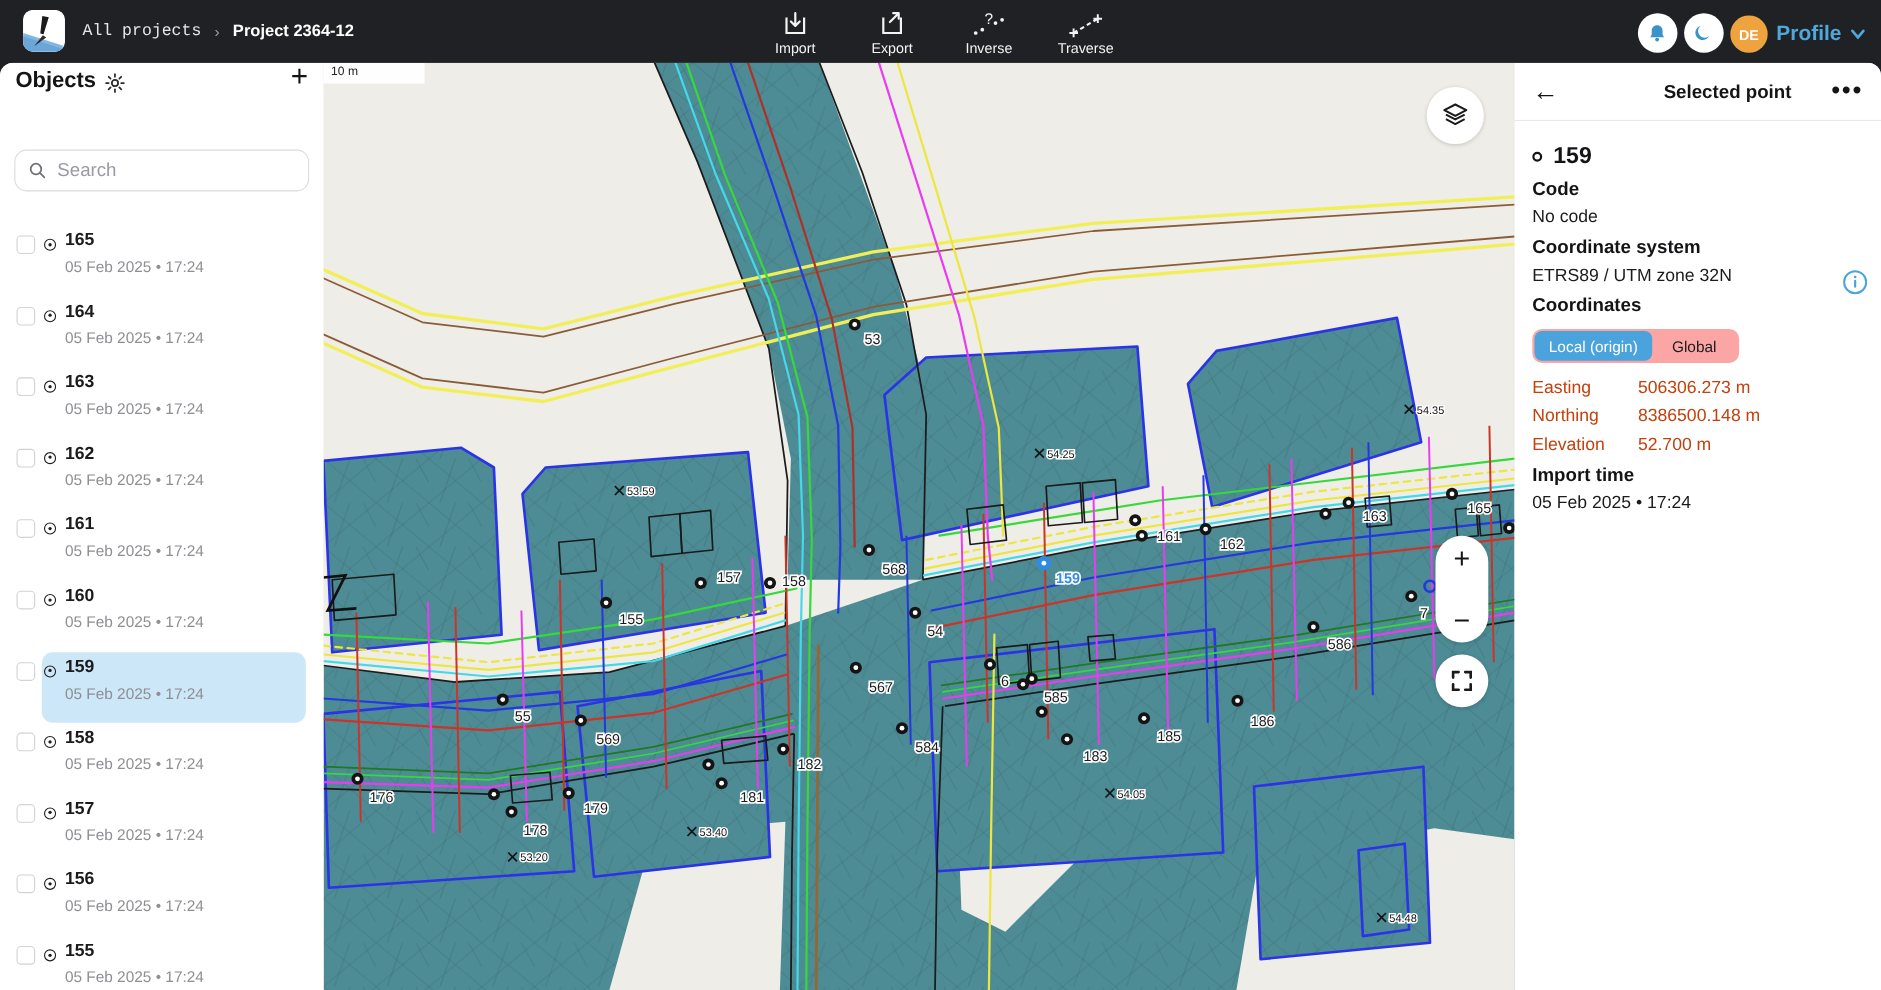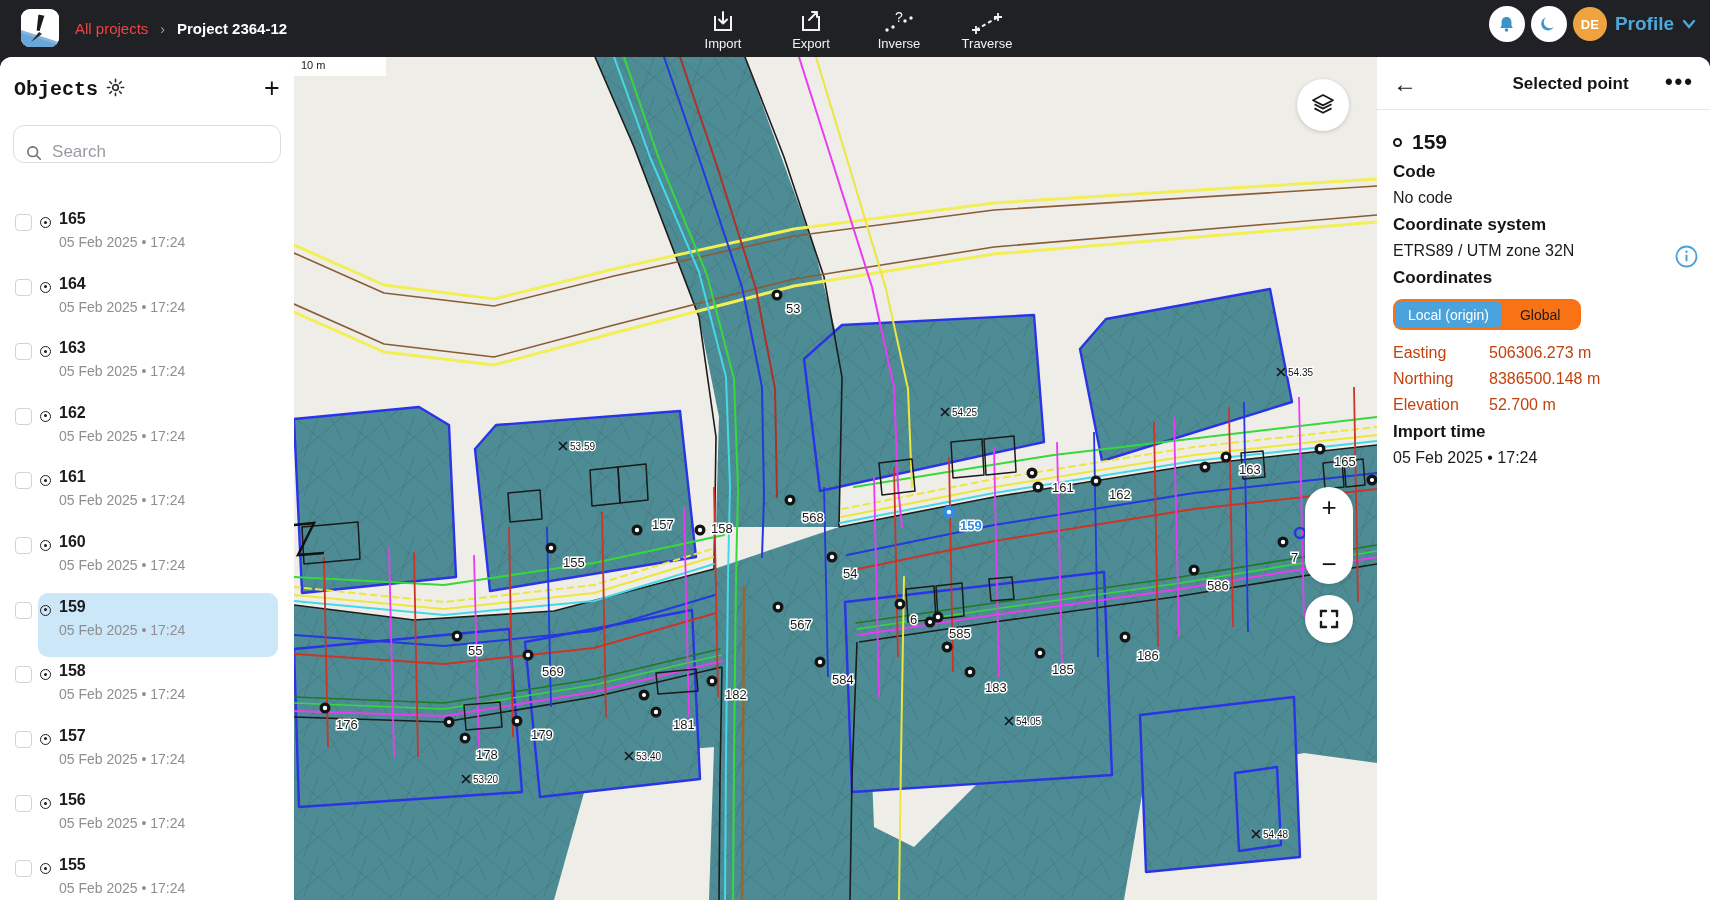--- a/index.html
+++ b/index.html
@@ -6,49 +6,49 @@
   html,body { width:1710px; height:900px; overflow:hidden; background:#1f2124;
     font-family:"Liberation Sans", sans-serif; }
 
   
   .topbar { position:absolute; left:0; top:0; width:1710px; height:57px; background:#1f2124;
     display:flex; align-items:center; z-index:50; }
   .logo { position:absolute; left:21px; top:9px; width:38px; height:38px; border-radius:9px;
     overflow:hidden; background:#fff; }
   .crumbs { position:absolute; left:75px; top:0; height:57px; display:flex; align-items:center;
     gap:12px; color:#fff; font-size:15px; }
-  .crumb-link { color:#ef4444; cursor:pointer; }
+  .crumb-link { color:#e5e5e5; cursor:pointer;font-family:Liberation Mono, monospace; }
   .crumb-sep { color:#9aa0a6; font-size:14px; }
   .crumb-current { font-weight:700; }
   .tools { position:absolute; left:0; top:0; width:1710px; height:57px; display:flex;
     justify-content:center; align-items:center; gap:26px; pointer-events:none; }
   .tool { pointer-events:auto; width:62px; display:flex; flex-direction:column; align-items:center;
     gap:2px; color:#f3f3f3; font-size:13px; cursor:pointer; padding-top:4px; }
   .tool svg { display:block; }
-  .top-right { position:absolute; right:14px; top:0; height:48px; display:flex; align-items:center; gap:6px; }
+  .top-right { position:absolute; right:14px; top:0; height:48px; display:flex; align-items:flex-end; gap:6px; }
   .circ-btn { width:36px; height:36px; border-radius:50%; background:#fff; display:flex;
     align-items:center; justify-content:center; cursor:pointer; }
   .avatar { width:34px; height:34px; border-radius:50%; background:#efa33f; color:#fff;
     font-size:13px; font-weight:700; display:flex; align-items:center; justify-content:center; }
   .profile { display:flex; align-items:center; gap:8px; cursor:pointer; }
   .profile-label { color:#4fa8dc; font-size:19px; font-weight:600; }
 
   
   .sheet { position:absolute; left:0; top:57px; width:1710px; height:843px; background:#efede8;
     border-top-left-radius:12px; border-top-right-radius:12px; overflow:hidden; }
 
   
   .sidebar { position:absolute; left:0; top:0; width:294px; height:843px; background:#fff; z-index:20; }
-  .sb-head { position:absolute; left:14px; top:21px; width:266px; height:28px; display:flex; align-items:flex-start;font-family:Liberation Mono, monospace; }
+  .sb-head { position:absolute; left:14px; top:0; width:266px; height:28px; display:flex; align-items:flex-end; }
   .sb-title { font-size:20px; font-weight:700; color:#141416; }
   .gear { margin-left:8px; cursor:pointer; display:flex; }
   .add-btn { position:absolute; right:0; top:-2px; font-size:27px; font-weight:300; color:#141416;
     cursor:pointer; line-height:28px; }
-  .search { position:absolute; left:13px; top:68px; width:268px; height:38px; border:1.5px solid #dcdcdf;
-    border-radius:11px; display:flex; align-items:flex-end; padding:0 12px; gap:10px; background:#fff; }
+  .search { position:absolute; left:13px; top:79px; width:268px; height:38px; border:1.5px solid #dcdcdf;
+    border-radius:11px; display:flex; align-items:center; padding:0 12px; gap:10px; background:#fff; }
   .search input { border:none; outline:none; font-size:17px; color:#333; width:100%;
     font-family:"Liberation Sans", sans-serif; background:transparent; }
   .search input::placeholder { color:#9a9aa2; }
   .obj-list { position:absolute; left:0; top:108px; width:294px; height:735px; overflow:hidden; }
   .obj-item { position:absolute; left:0; width:294px; height:64px; cursor:pointer; }
   .obj-hl { position:absolute; left:38px; top:-4px; width:240px; height:64px; background:#cbe7f8; border-radius:10px; }
   .obj-check { position:absolute; left:15px; top:5px; width:17px; height:17px; border:1.5px solid #d2d2d7;
     border-radius:4px; background:#fff; cursor:pointer; }
   .pt-ico { position:absolute; left:40px; top:8px; width:11px; height:11px; border:1.8px solid #1d1d1f;
     border-radius:50%; }
@@ -81,21 +81,21 @@
   .more { position:absolute; right:16px; top:12px; font-size:22px; letter-spacing:2px; color:#141414;
     cursor:pointer; font-weight:700; }
   .panel-body { position:absolute; left:16px; top:53px; width:301px; }
   .pt-row { display:flex; align-items:center; gap:10px; margin-top:20px; }
   .pt-ring { width:9px; height:9px; border:2.2px solid #141414; border-radius:50%; }
   .pt-id { font-size:21px; font-weight:700; color:#141416; }
   .sec-label { font-size:17px; font-weight:700; color:#141416; margin-top:8px; }
   .sec-value { font-size:16px; color:#1b1b1d; margin-top:7px; }
   .cs-row { position:relative; }
   .info-ico { position:absolute; right:-4px; top:30px; cursor:pointer; }
-  .toggle { margin-top:11px; width:188px; height:31px; background:#f97316; border-radius:9px;
+  .toggle { margin-top:11px; width:188px; height:31px; background:#fca5a5; border-radius:9px;
     display:flex; align-items:center; padding:2px; }
   .tg-seg { height:27px; border-radius:7px; font-size:14px; display:flex; align-items:center;
     justify-content:center; cursor:pointer; }
   .tg-on { background:#4aa3dc; color:#fff; padding:0 13px; }
   .tg-off { color:#1b1b1d; padding:0 18px; }
   .coord-row { display:flex; margin-top:8px; font-size:16px; color:#c2410c; }
   .coord-row .cl { width:96px; }
   .coords-block { margin-top:14px; }
 </style>
 </head>

